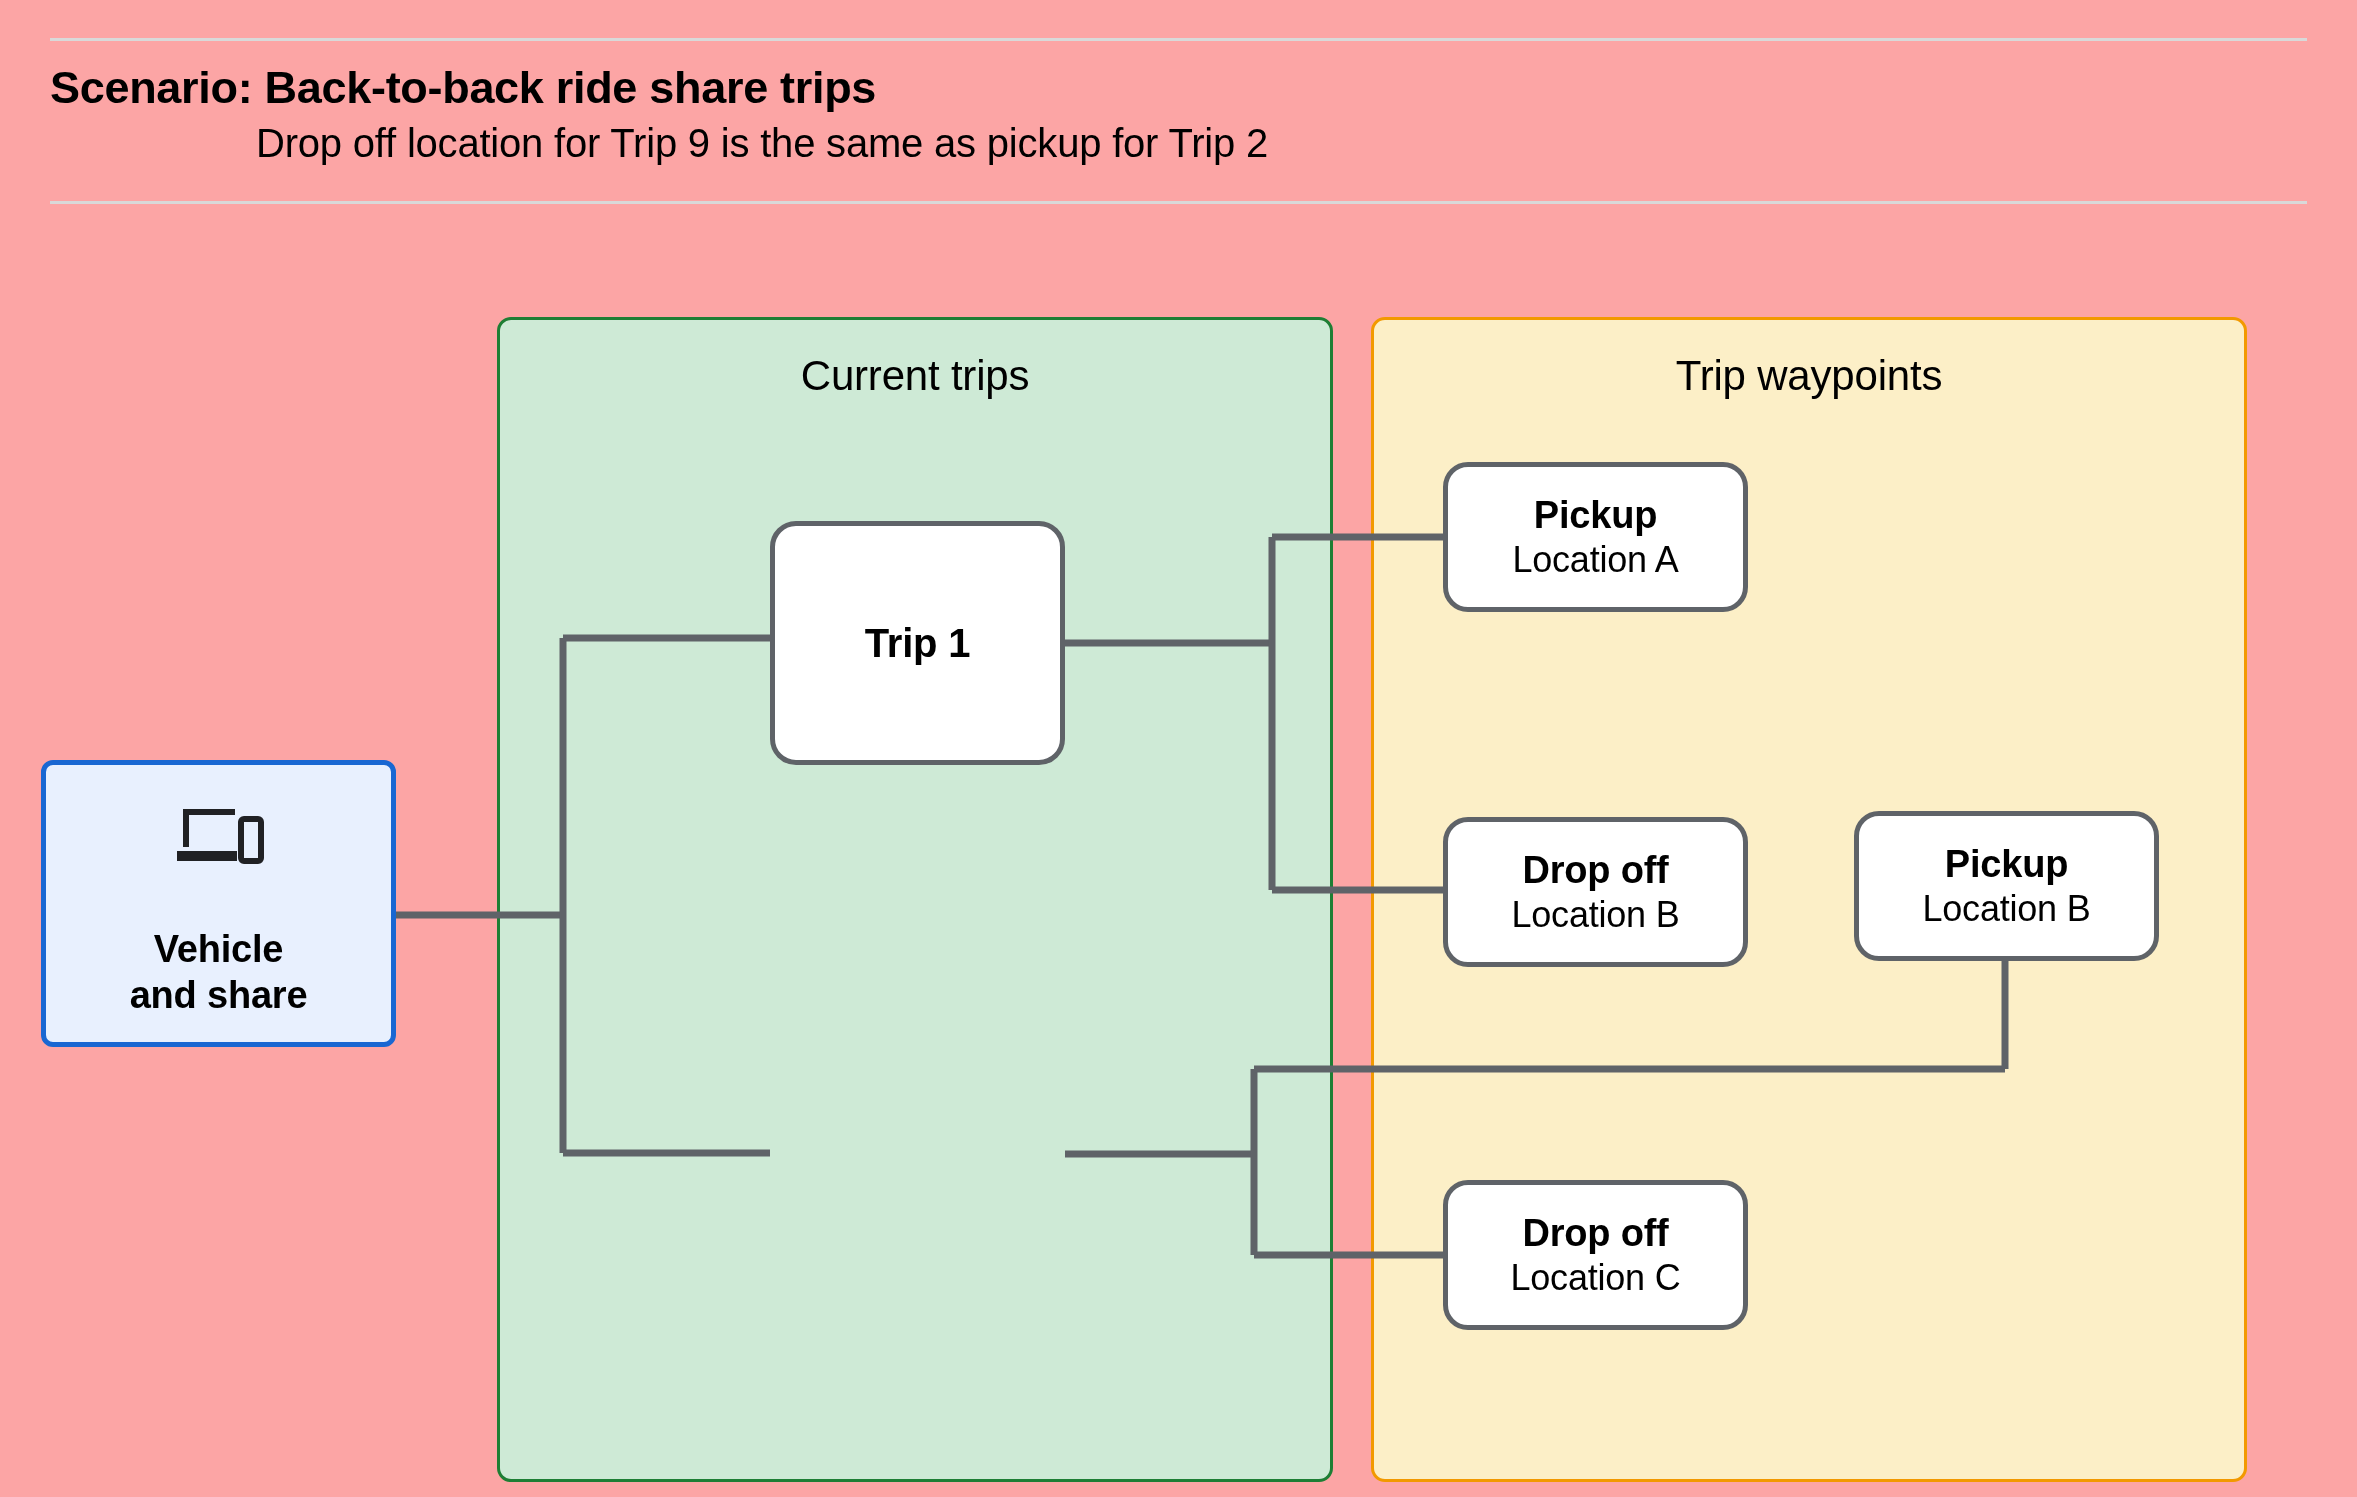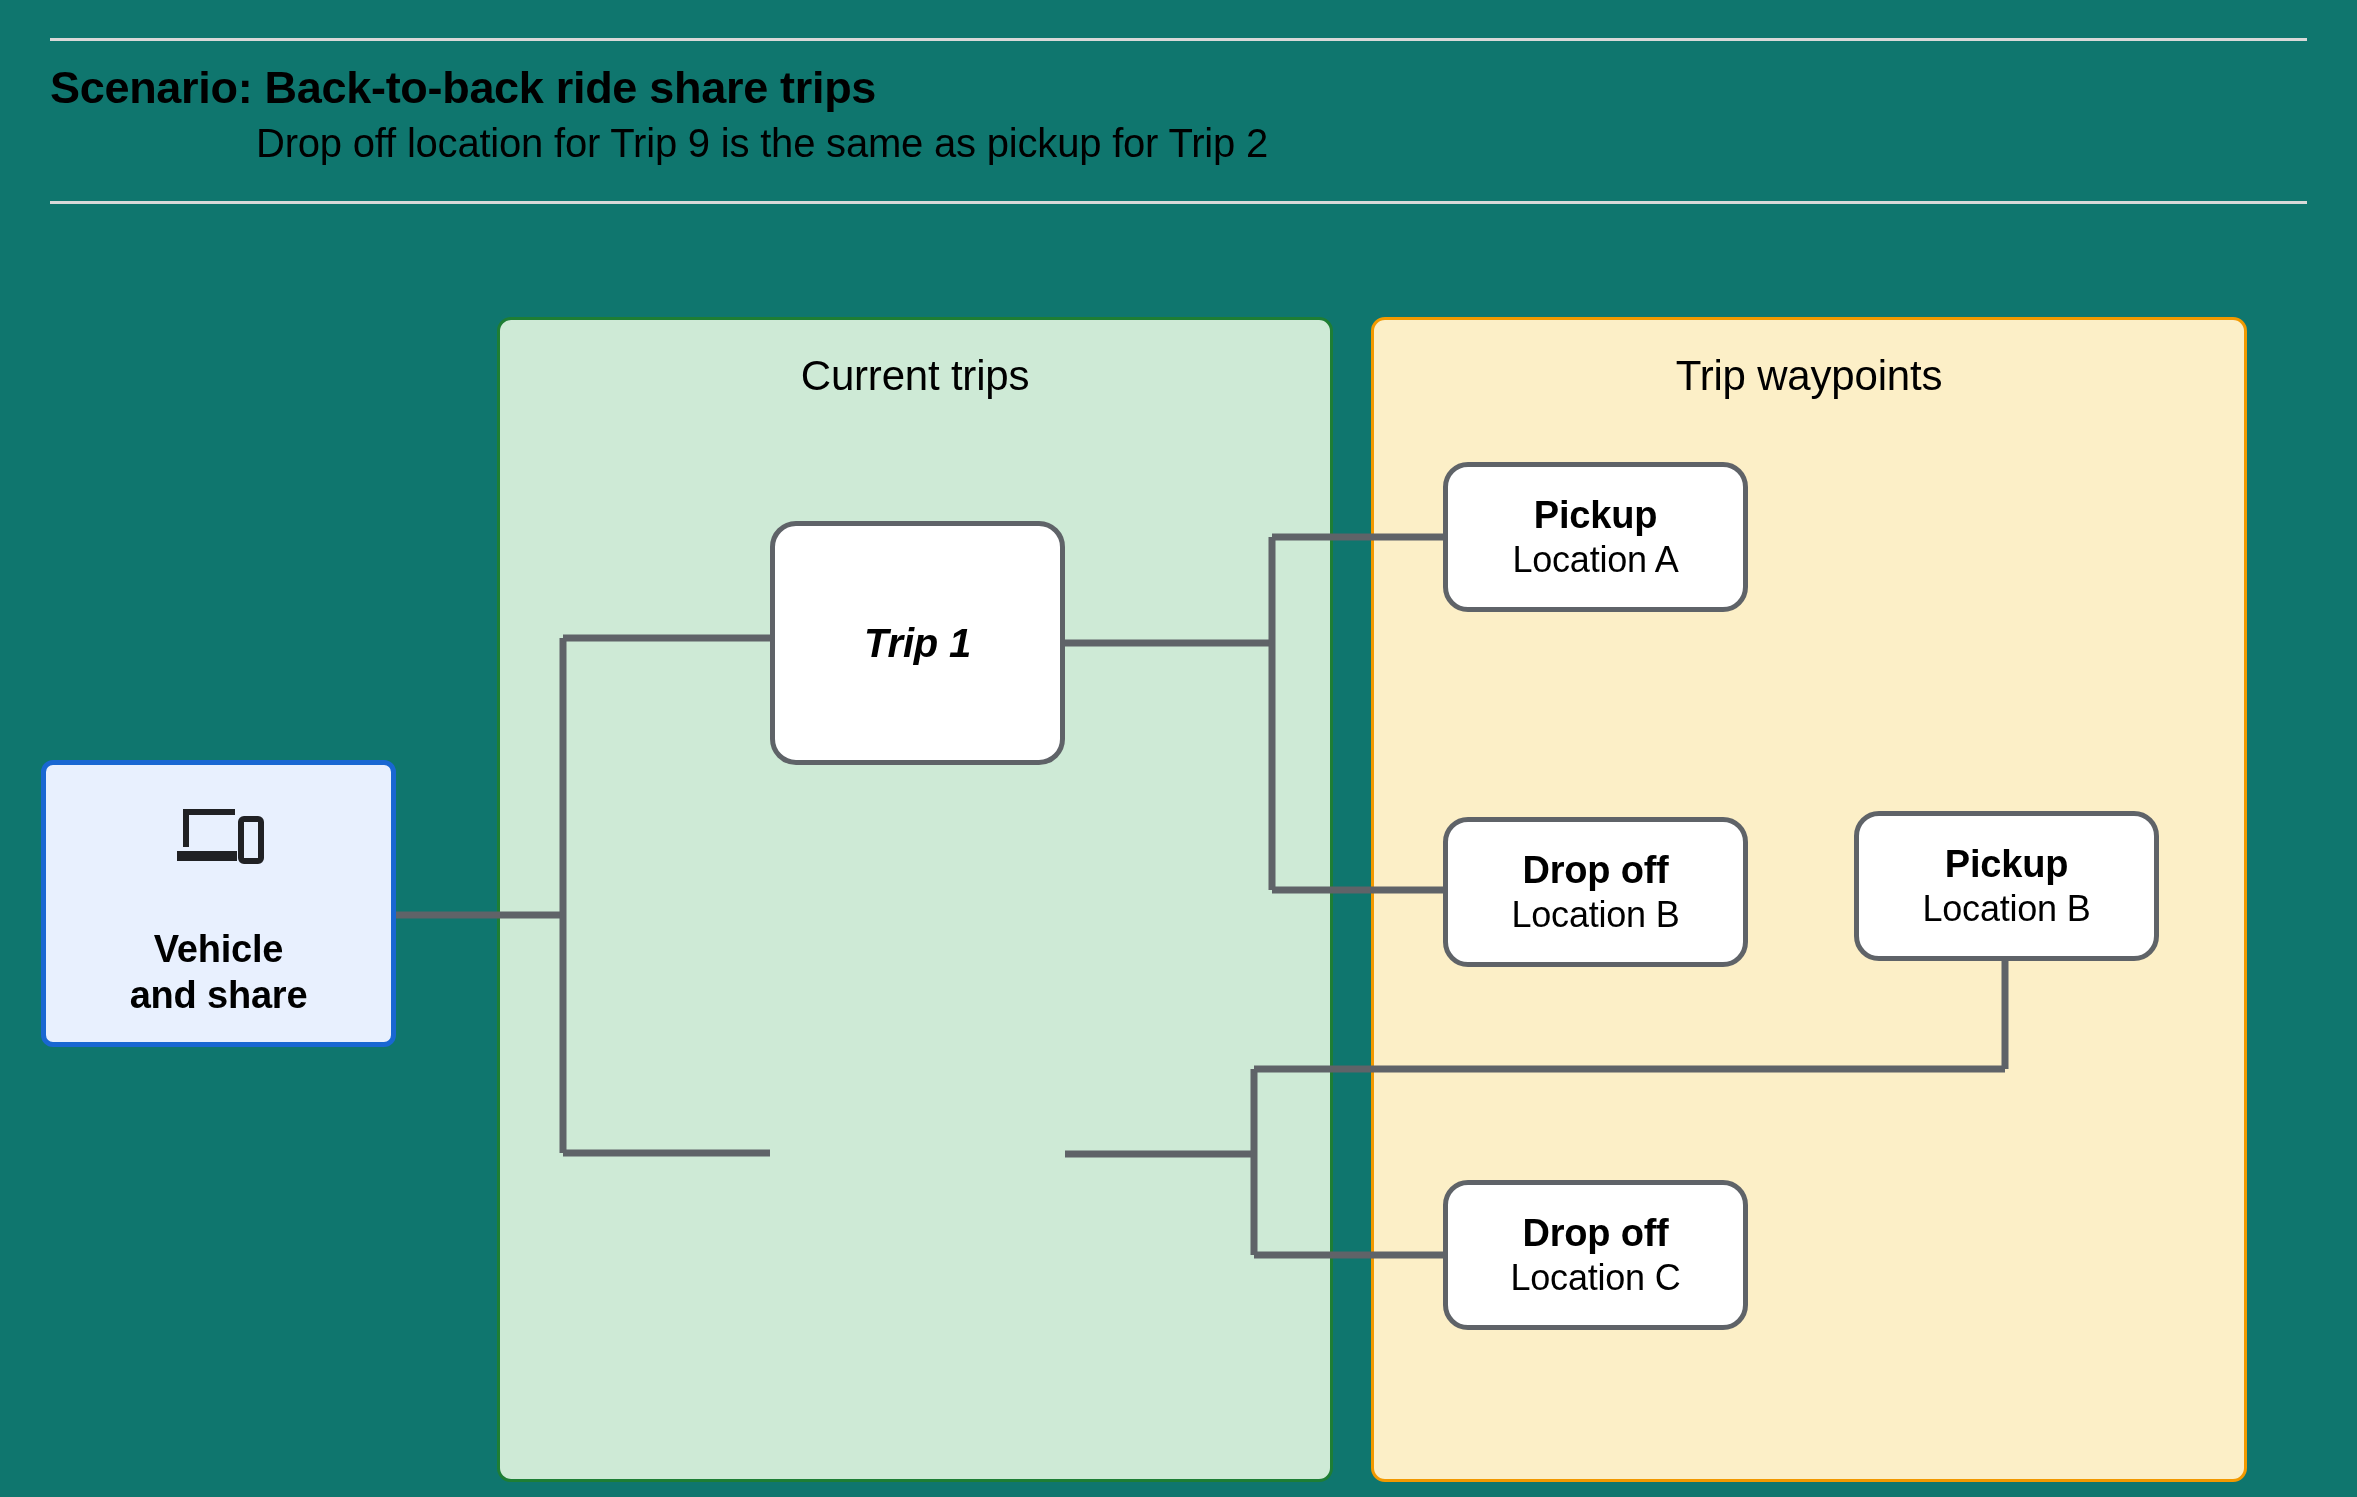--- a/index.html
+++ b/index.html
@@ -8,21 +8,21 @@
     background: #ffffff;
   }
   body {
     font-family: "Liberation Sans", sans-serif;
     color: #202124;
   }
   #canvas {
     position: relative;
     width: 2357px;
     height: 1497px;
-    background: #0f766e;
+    background: #fca5a5;
     overflow: hidden;
   }
 
   
   .rule {
     position: absolute;
     left: 50px;
     width: 2257px;
     height: 3px;
     background: #d9d9d9;
@@ -122,21 +122,20 @@
     color: #000000;
     line-height: 1.12;
     margin-top: 4px;
   }
 
   
   .trip-node {
     width: 295px;
     height: 244px;
     border-radius: 26px;
-    font-style: italic;
   }
   .trip-node .primary { font-size: 40px; }
   #node-trip-1 { left: 770px; top: 521px; }
   #node-trip-2 { left: 770px; top: 1032px; }
 
   
   .waypoint-node {
     width: 305px;
     height: 150px;
   }

